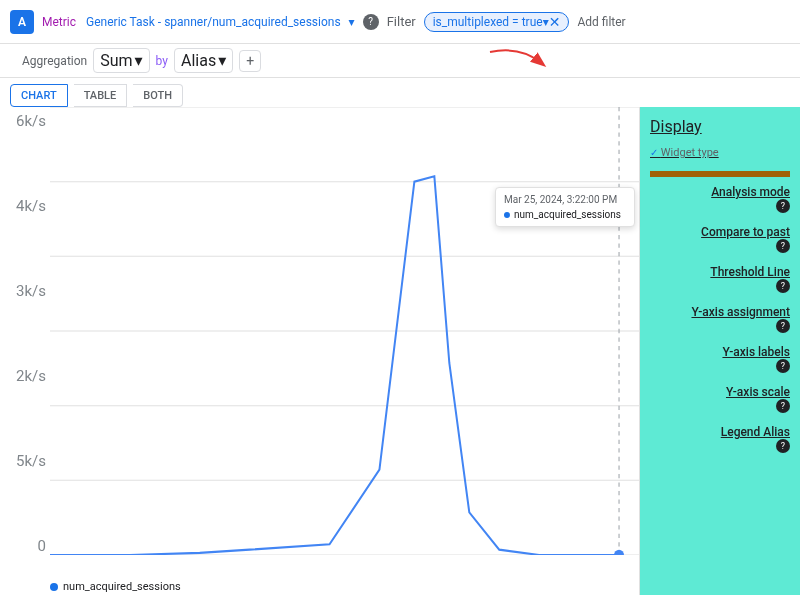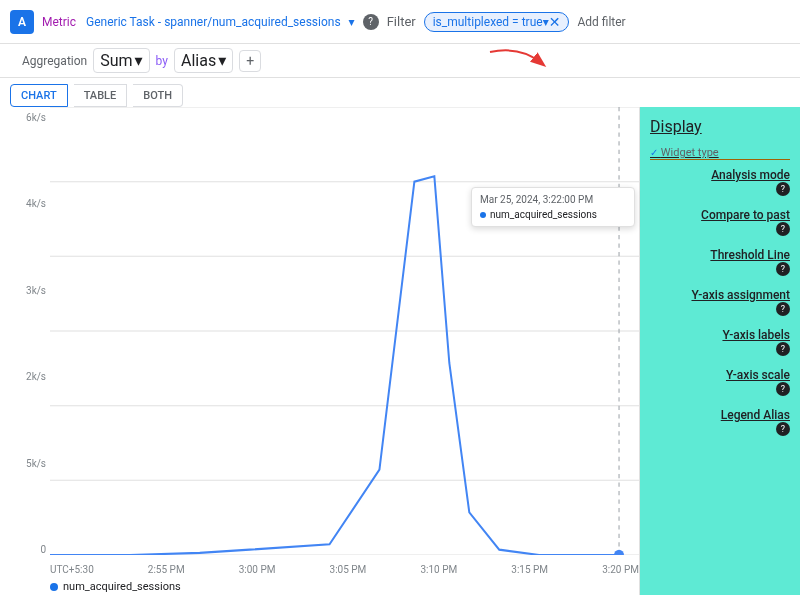--- a/index.html
+++ b/index.html
@@ -141,21 +141,21 @@
     .y-axis {
       position: absolute;
       left: 0; top: 0; bottom: 40px;
       width: 50px;
       display: flex;
       flex-direction: column;
       justify-content: space-between;
       align-items: flex-end;
       padding: 5px 4px 0 0;
     }
-    .y-label { font-size: 10px; color: #80868b; margin-left: 8px; }
+    .y-label { font-size: 15px; color: #80868b; margin-left: 8px; }
 
     .x-axis {
       position: absolute;
       left: 50px; right: 0; bottom: 20px;
       display: flex;
       justify-content: space-between;
     }
     .x-label { font-size: 10px; color: #80868b; }
 
     .legend-area {
@@ -184,22 +184,22 @@
     }
     .panel-title {
       font-size: 16px;
       font-weight: 400;
       color: #202124;
       margin-bottom: 10px;
     }
     .section-header {
       font-size: 11px;
       color: #5f6368;
-      border-bottom: 1px solid #a16207;
-      padding-bottom: 0;
+      border-bottom: 6px solid #a16207;
+      padding-bottom: 12px;
       margin-bottom: 8px;
     }
     .panel-item {
       display: flex;
       align-items: flex-end;
       justify-content: space-between;
       margin-bottom: 12px;
       cursor: pointer;
       flex-direction: column;
     }
@@ -334,36 +334,27 @@
           400,240
           420,380
           450,415
           490,420
           570,420
         " fill="none" stroke="#4285f4" stroke-width="2"></polyline>
 
       <circle cx="570" cy="420" r="5" fill="#4285f4"></circle>
     </svg>
 
-    <div class="x-axis" style="position:absolute; left:50px; right:0; bottom:20px; display:flex; justify-content:space-between;">
-      <span class="x-label">UTC+5:30</span>
-      <span class="x-label">2:55 PM</span>
-      <span class="x-label">3:00 PM</span>
-      <span class="x-label">3:05 PM</span>
-      <span class="x-label">3:10 PM</span>
-      <span class="x-label">3:15 PM</span>
-      <span class="x-label">3:20 PM</span>
-    </div>
 
     <div class="legend-area" style="bottom:2px;">
       <div class="legend-dot"></div>
       <span class="legend-text">num_acquired_sessions</span>
     </div>
 
-    <div class="tooltip-box" style="right: 4px; top: 80px; width: 164px;">
+    <div class="tooltip-box" style="right: 4px; top: 80px; width: 140px;">
       <div style="font-size:10px; color:#5f6368; margin-bottom:4px;">Mar 25, 2024, 3:22:00 PM</div>
       <div class="tooltip-metric-row">
         <div class="tooltip-dot"></div>
         <span style="font-size:10px;">num_acquired_sessions</span>
       </div>
     </div>
 
   </div>
 
   <div class="right-panel">

